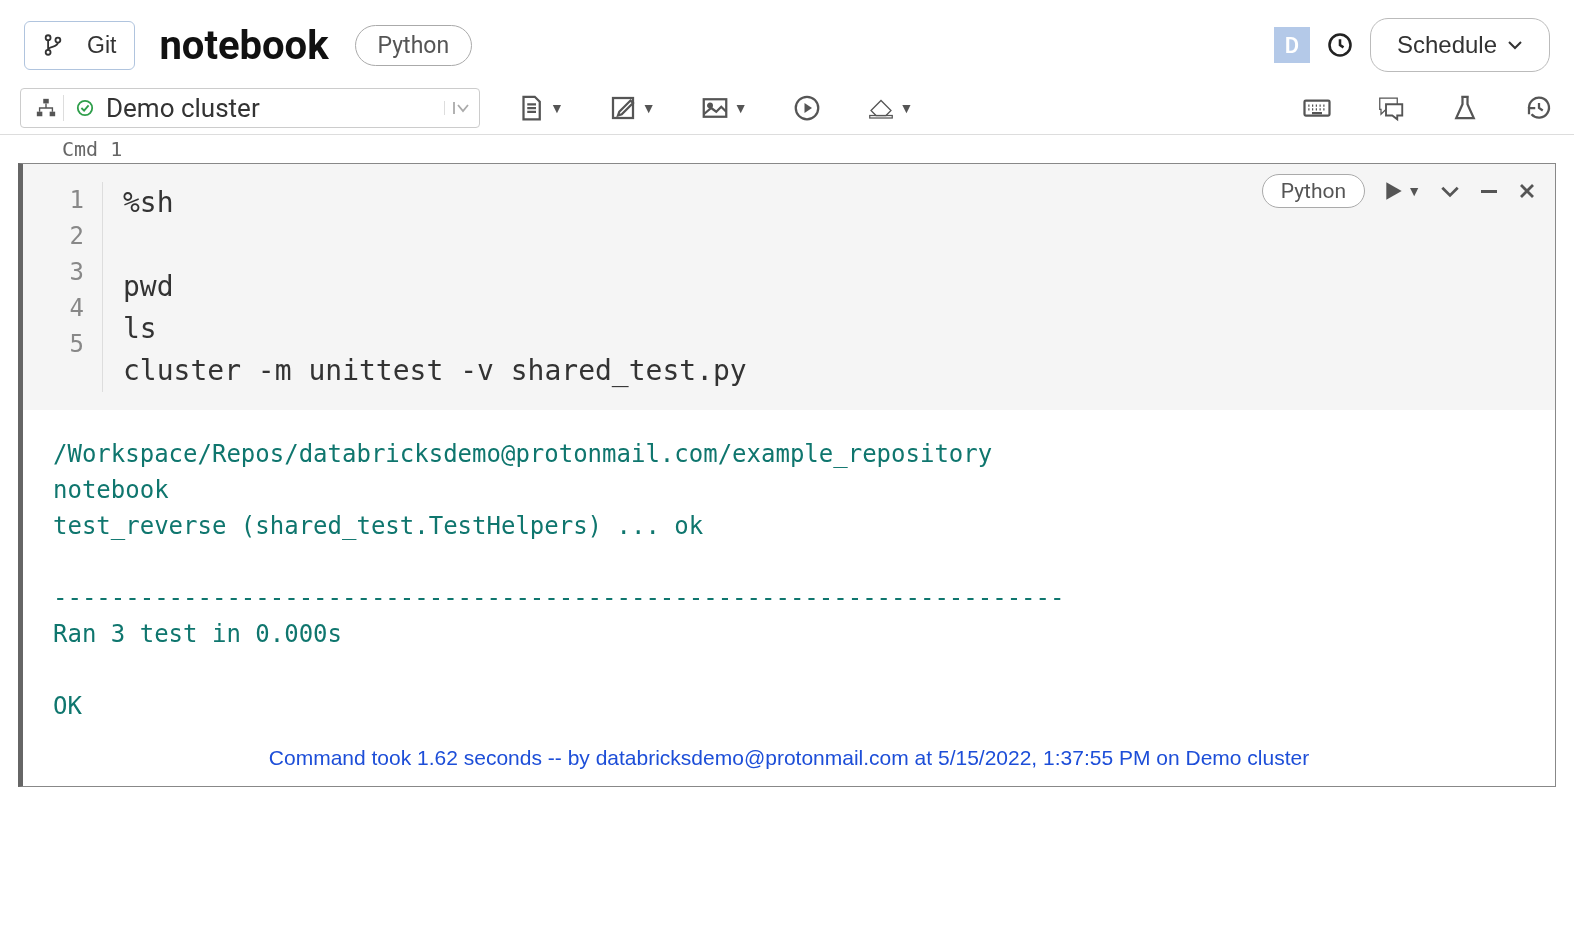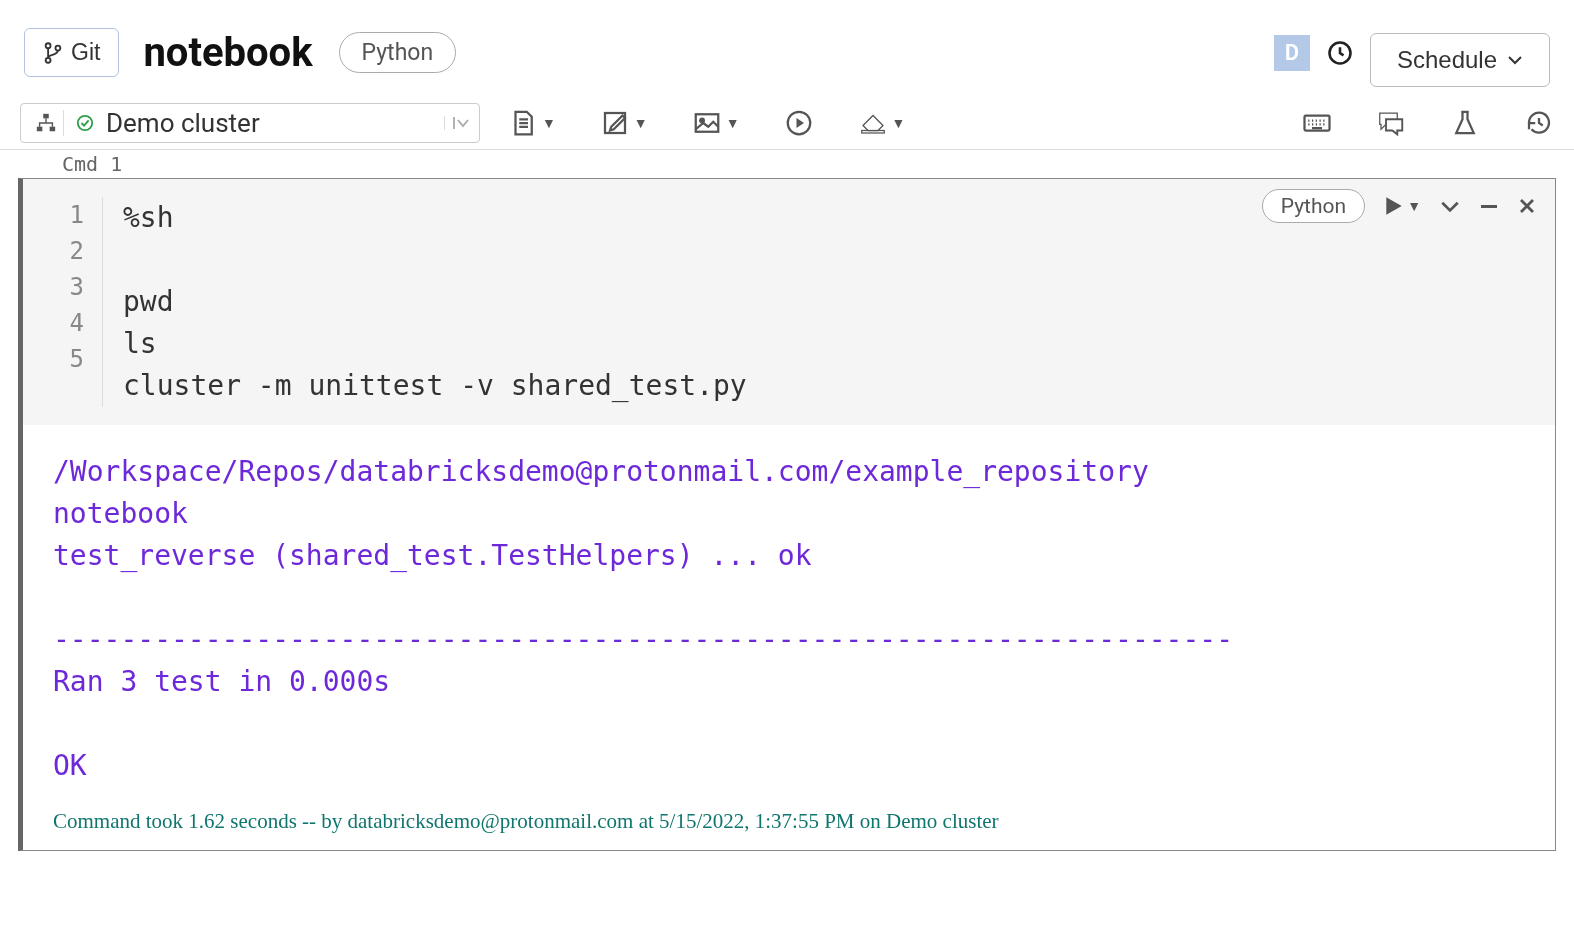--- a/index.html
+++ b/index.html
@@ -13,21 +13,21 @@
 }
 .header {
   display: flex;
   align-items: center;
   padding: 18px 24px 10px 24px;
   gap: 16px;
 }
 .git-btn {
   display: inline-flex;
   align-items: center;
-  gap: 8px;
+  gap: 24px;
   padding: 10px 18px;
   border: 1.5px solid #b0c4de;
   border-radius: 6px;
   background: #fff;
   font-size: 23px;
   color: #333;
   cursor: pointer;
 }
 .title {
   font-size: 40px;
@@ -62,31 +62,31 @@
   align-items: center;
   justify-content: center;
 }
 .clock-icon { font-size: 26px; color: #222; }
 .schedule-btn {
   display: inline-flex;
   align-items: center;
   gap: 10px;
   padding: 12px 26px;
   border: 1.5px solid #bbb;
-  border-radius: 6px;
+  border-radius: 18px;
   background: #fff;
   font-size: 24px;
   color: #333;
   cursor: pointer;
-  margin-top: 15px;
 }
 .toolbar {
   display: flex;
   align-items: center;
   padding: 6px 20px 6px 20px;
+  gap: 8px;
   border-bottom: 1px solid #ddd;
 }
 .toolbar-left {
   display: flex;
   align-items: center;
   border: 1px solid #ccc;
   border-radius: 4px;
   padding: 4px 8px;
   gap: 12px;
   min-width: 460px;
@@ -162,30 +162,31 @@
   border: 1.5px solid #aaa;
   border-radius: 20px;
   font-size: 21px;
   color: #555;
   background: #fff;
 }
 .cell-icon { color: #555; font-size: 24px; cursor: pointer; display: inline-flex; align-items: center; }
 .output-area {
   padding: 26px 30px 14px 30px;
   font-family: "Menlo", "Consolas", monospace;
-  font-size: 28px;
-  color: #6d28d9;
+  font-size: 24px;
+  color: #0f766e;
   line-height: 1.5;
   white-space: pre;
 }
 .cmd-footer {
   padding: 8px 30px 16px 30px;
-  font-family: Liberation Serif, serif;
+  font-family: Liberation Sans, sans-serif;
   font-size: 21px;
-  color: #0f766e;
+  color: #1d4ed8;
+  text-align: center;
 }
 svg { display: block; }
 </style>
 </head>
 <body>
 
 <div class="header">
   <button class="git-btn">
     <span>
       <svg width="20" height="22" viewBox="0 0 16 18" stroke="#333" stroke-width="1.5" fill="none">

